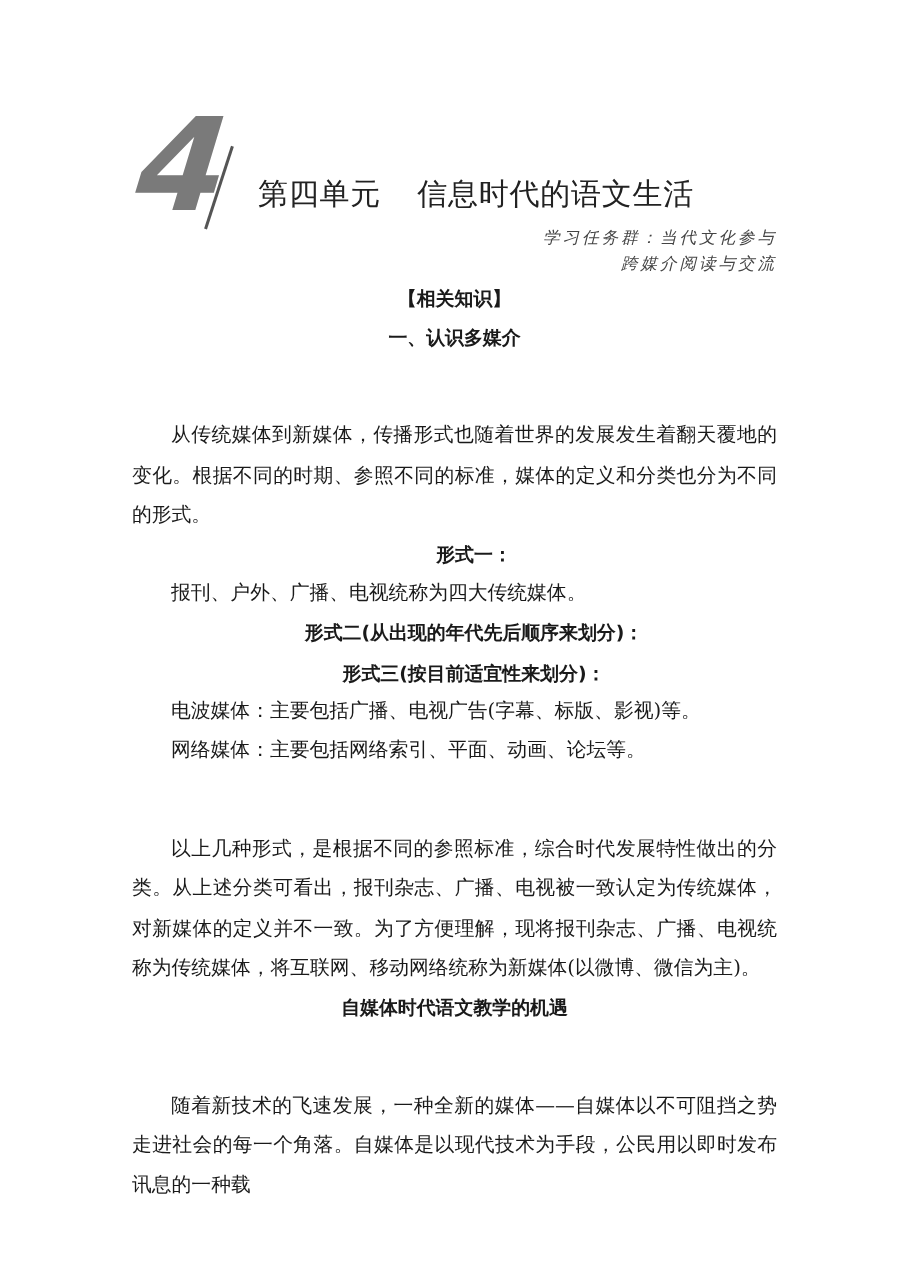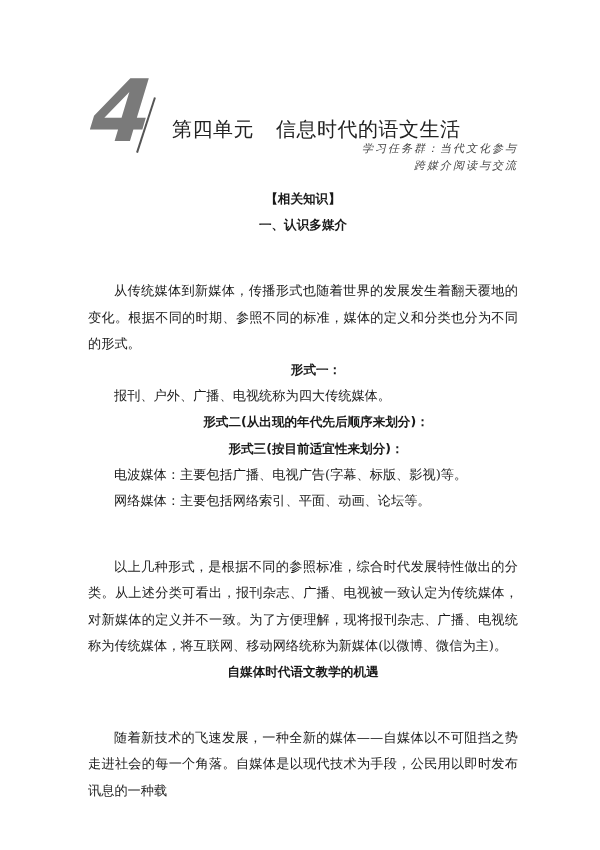--- a/index.html
+++ b/index.html
@@ -3,23 +3,23 @@
   <meta charset="utf-8">
   <style>
     html, body { margin: 0; padding: 0; background: #ffffff; }
     body { width: 600px; height: 850px; position: relative; overflow: hidden;
            font-family: "DejaVu Serif", "Liberation Serif", serif; color: #1a1a1a; }
     .big-num { position: absolute; left: 92px; top: 68px; font-family: "DejaVu Sans", "Liberation Sans", sans-serif;
                font-weight: 900; font-size: 86px; line-height: 86px; color: #7a7a7a; font-style: italic;
                transform: skewX(-6deg); letter-spacing: -2px; }
     .slash { position: absolute; left: 145px; top: 96px; width: 1.5px; height: 58px; background: #555;
              transform: rotate(18deg); transform-origin: center; }
-    .unit-title { position: absolute; left: 172px; top: 116px; font-family: Liberation Serif, serif;
+    .unit-title { position: absolute; left: 172px; top: 116px; font-family: Liberation Sans, sans-serif;
                   font-size: 20px; color: #222; white-space: pre; letter-spacing: 0.5px; text-align: center; }
-    .subtitle { position: absolute; right: 82px; top: 140px; text-align: right; font-size: 11px;
+    .subtitle { position: absolute; right: 82px; top: 150px; text-align: right; font-size: 11px;
                 line-height: 17px; color: #444; letter-spacing: 2px; font-style: italic; }
     .content { position: absolute; left: 88px; top: 186px; width: 430px; }
     .p { font-size: 13.2px; line-height: 26.2px; margin: 0; }
     .indent { text-indent: 26px; }
     .sub { padding-left: 26px; }
     .bold { font-family: "DejaVu Sans", "Liberation Sans", sans-serif; font-weight: bold; font-size: 12.6px; text-align: center; }
     .center { text-align: center; }
     .justify { text-align: justify; margin-top: 40px; }
   </style>
 </head>

